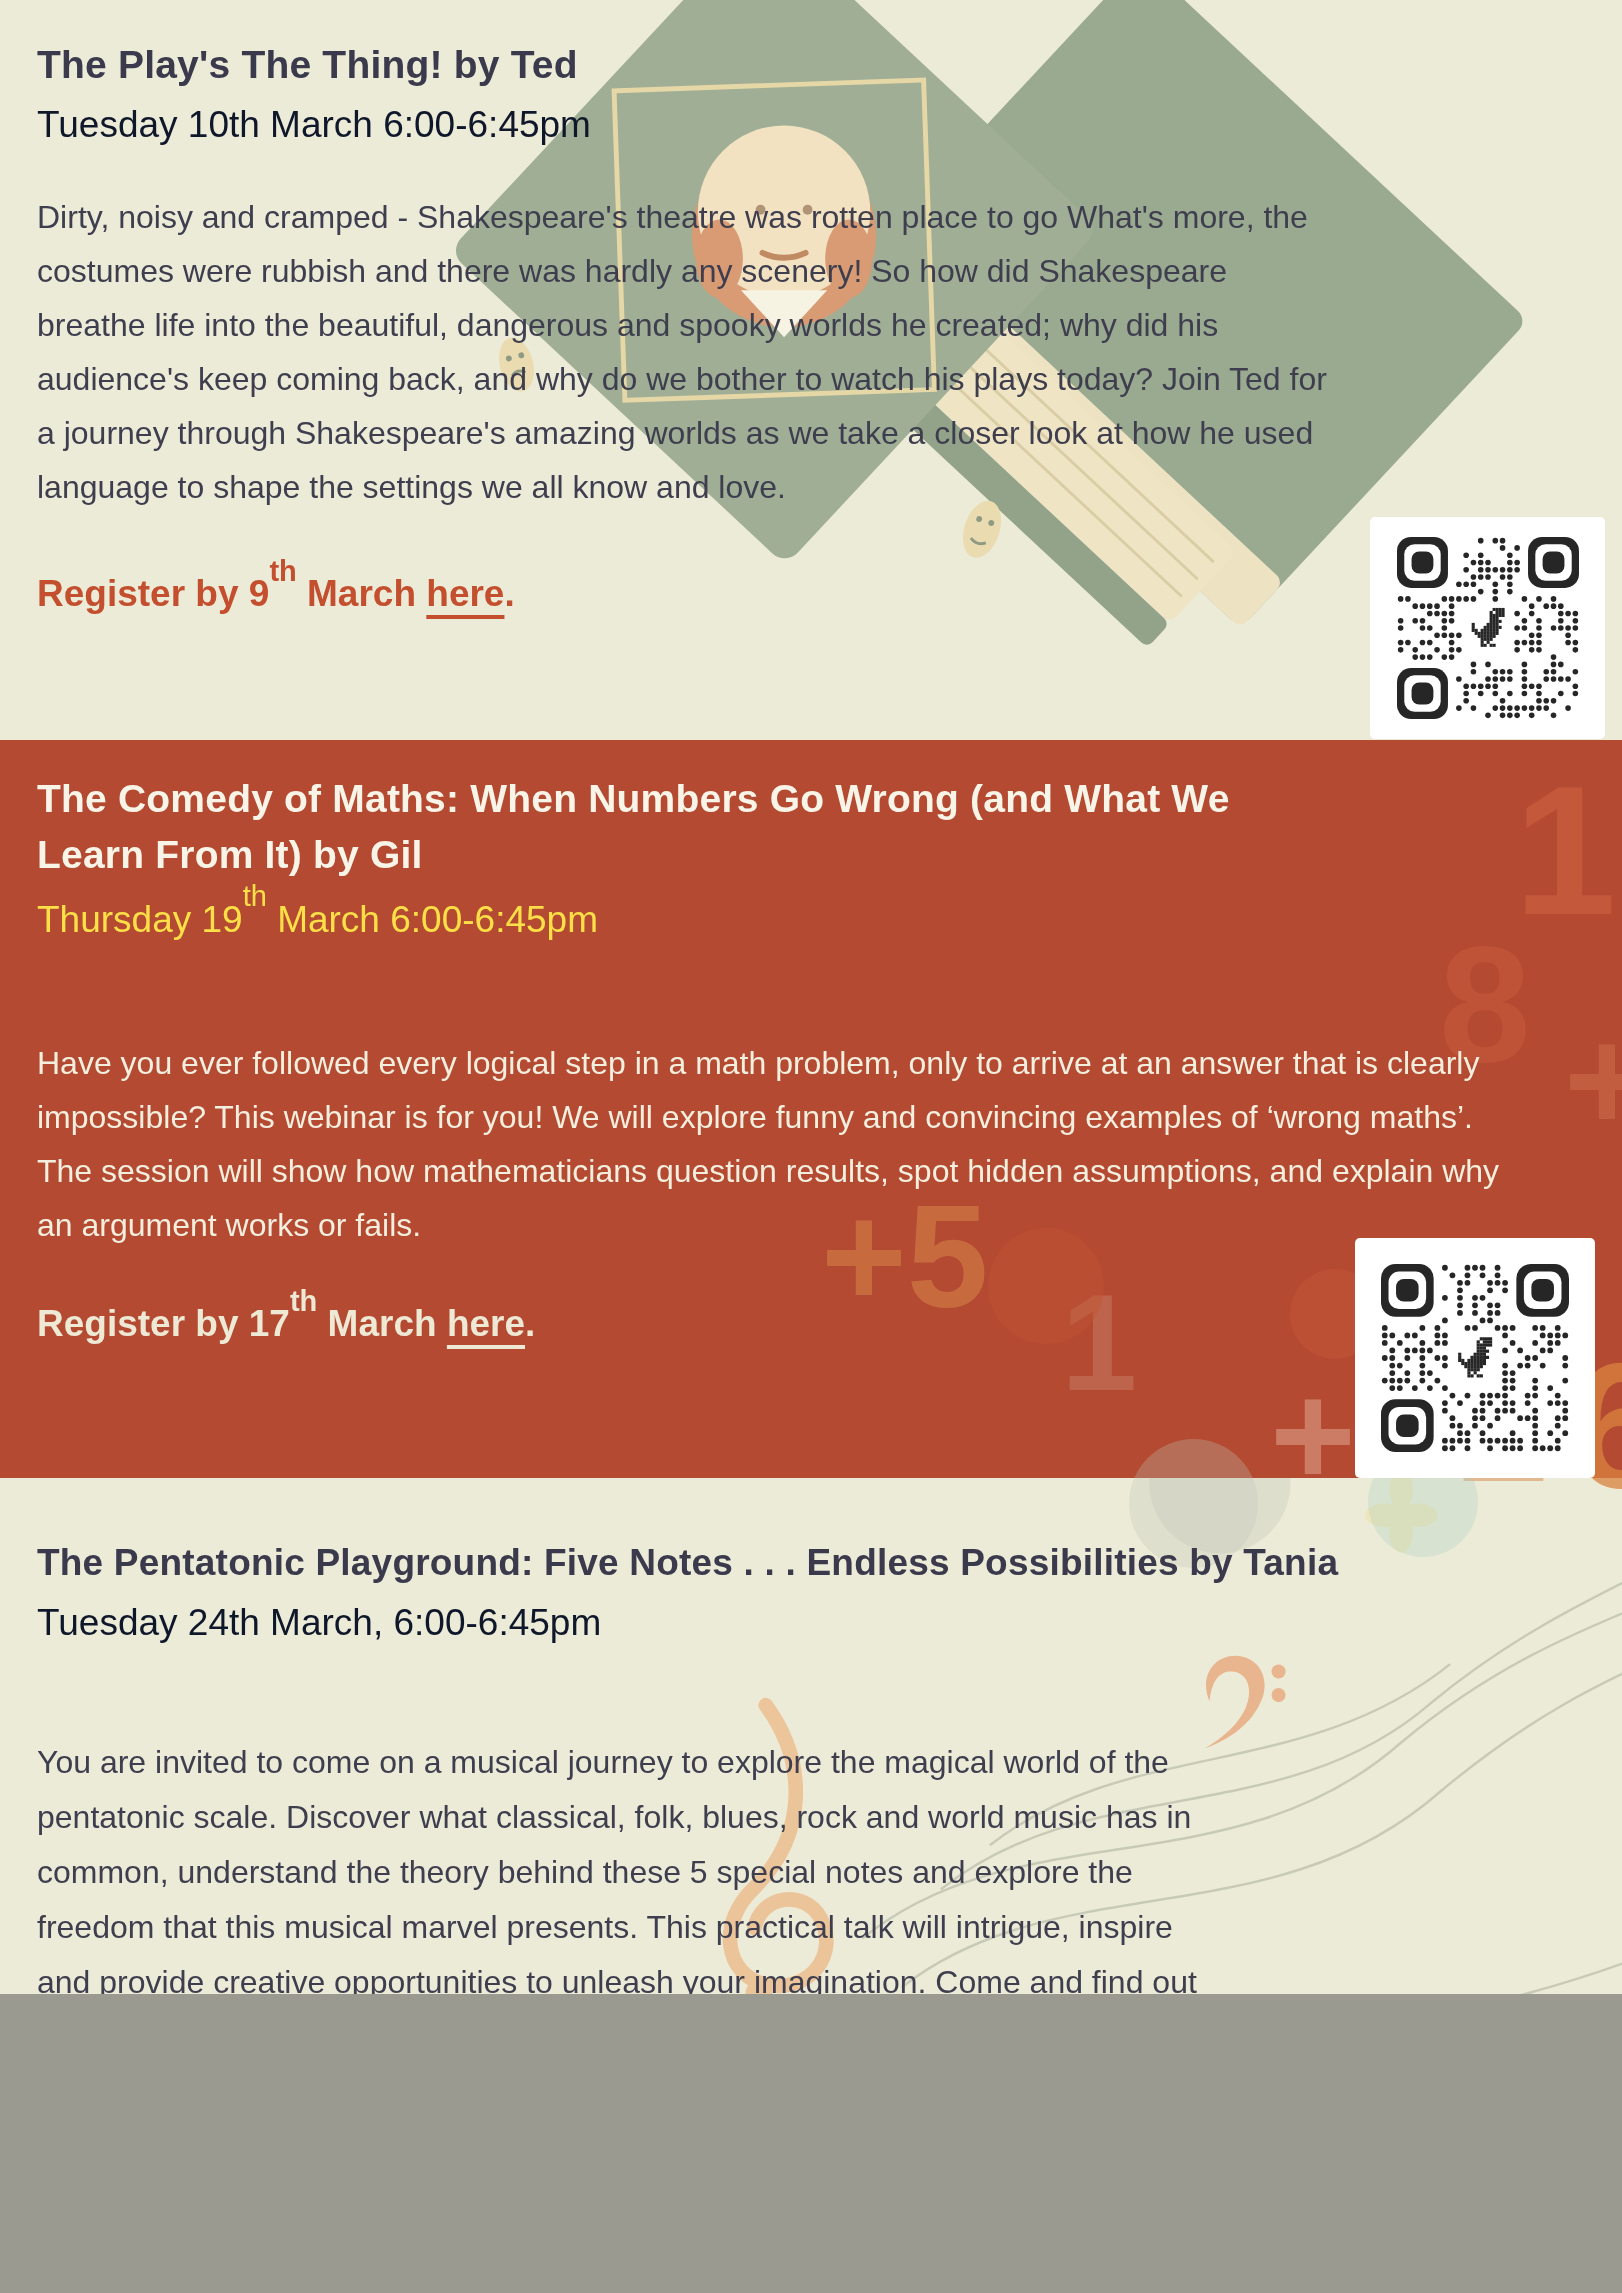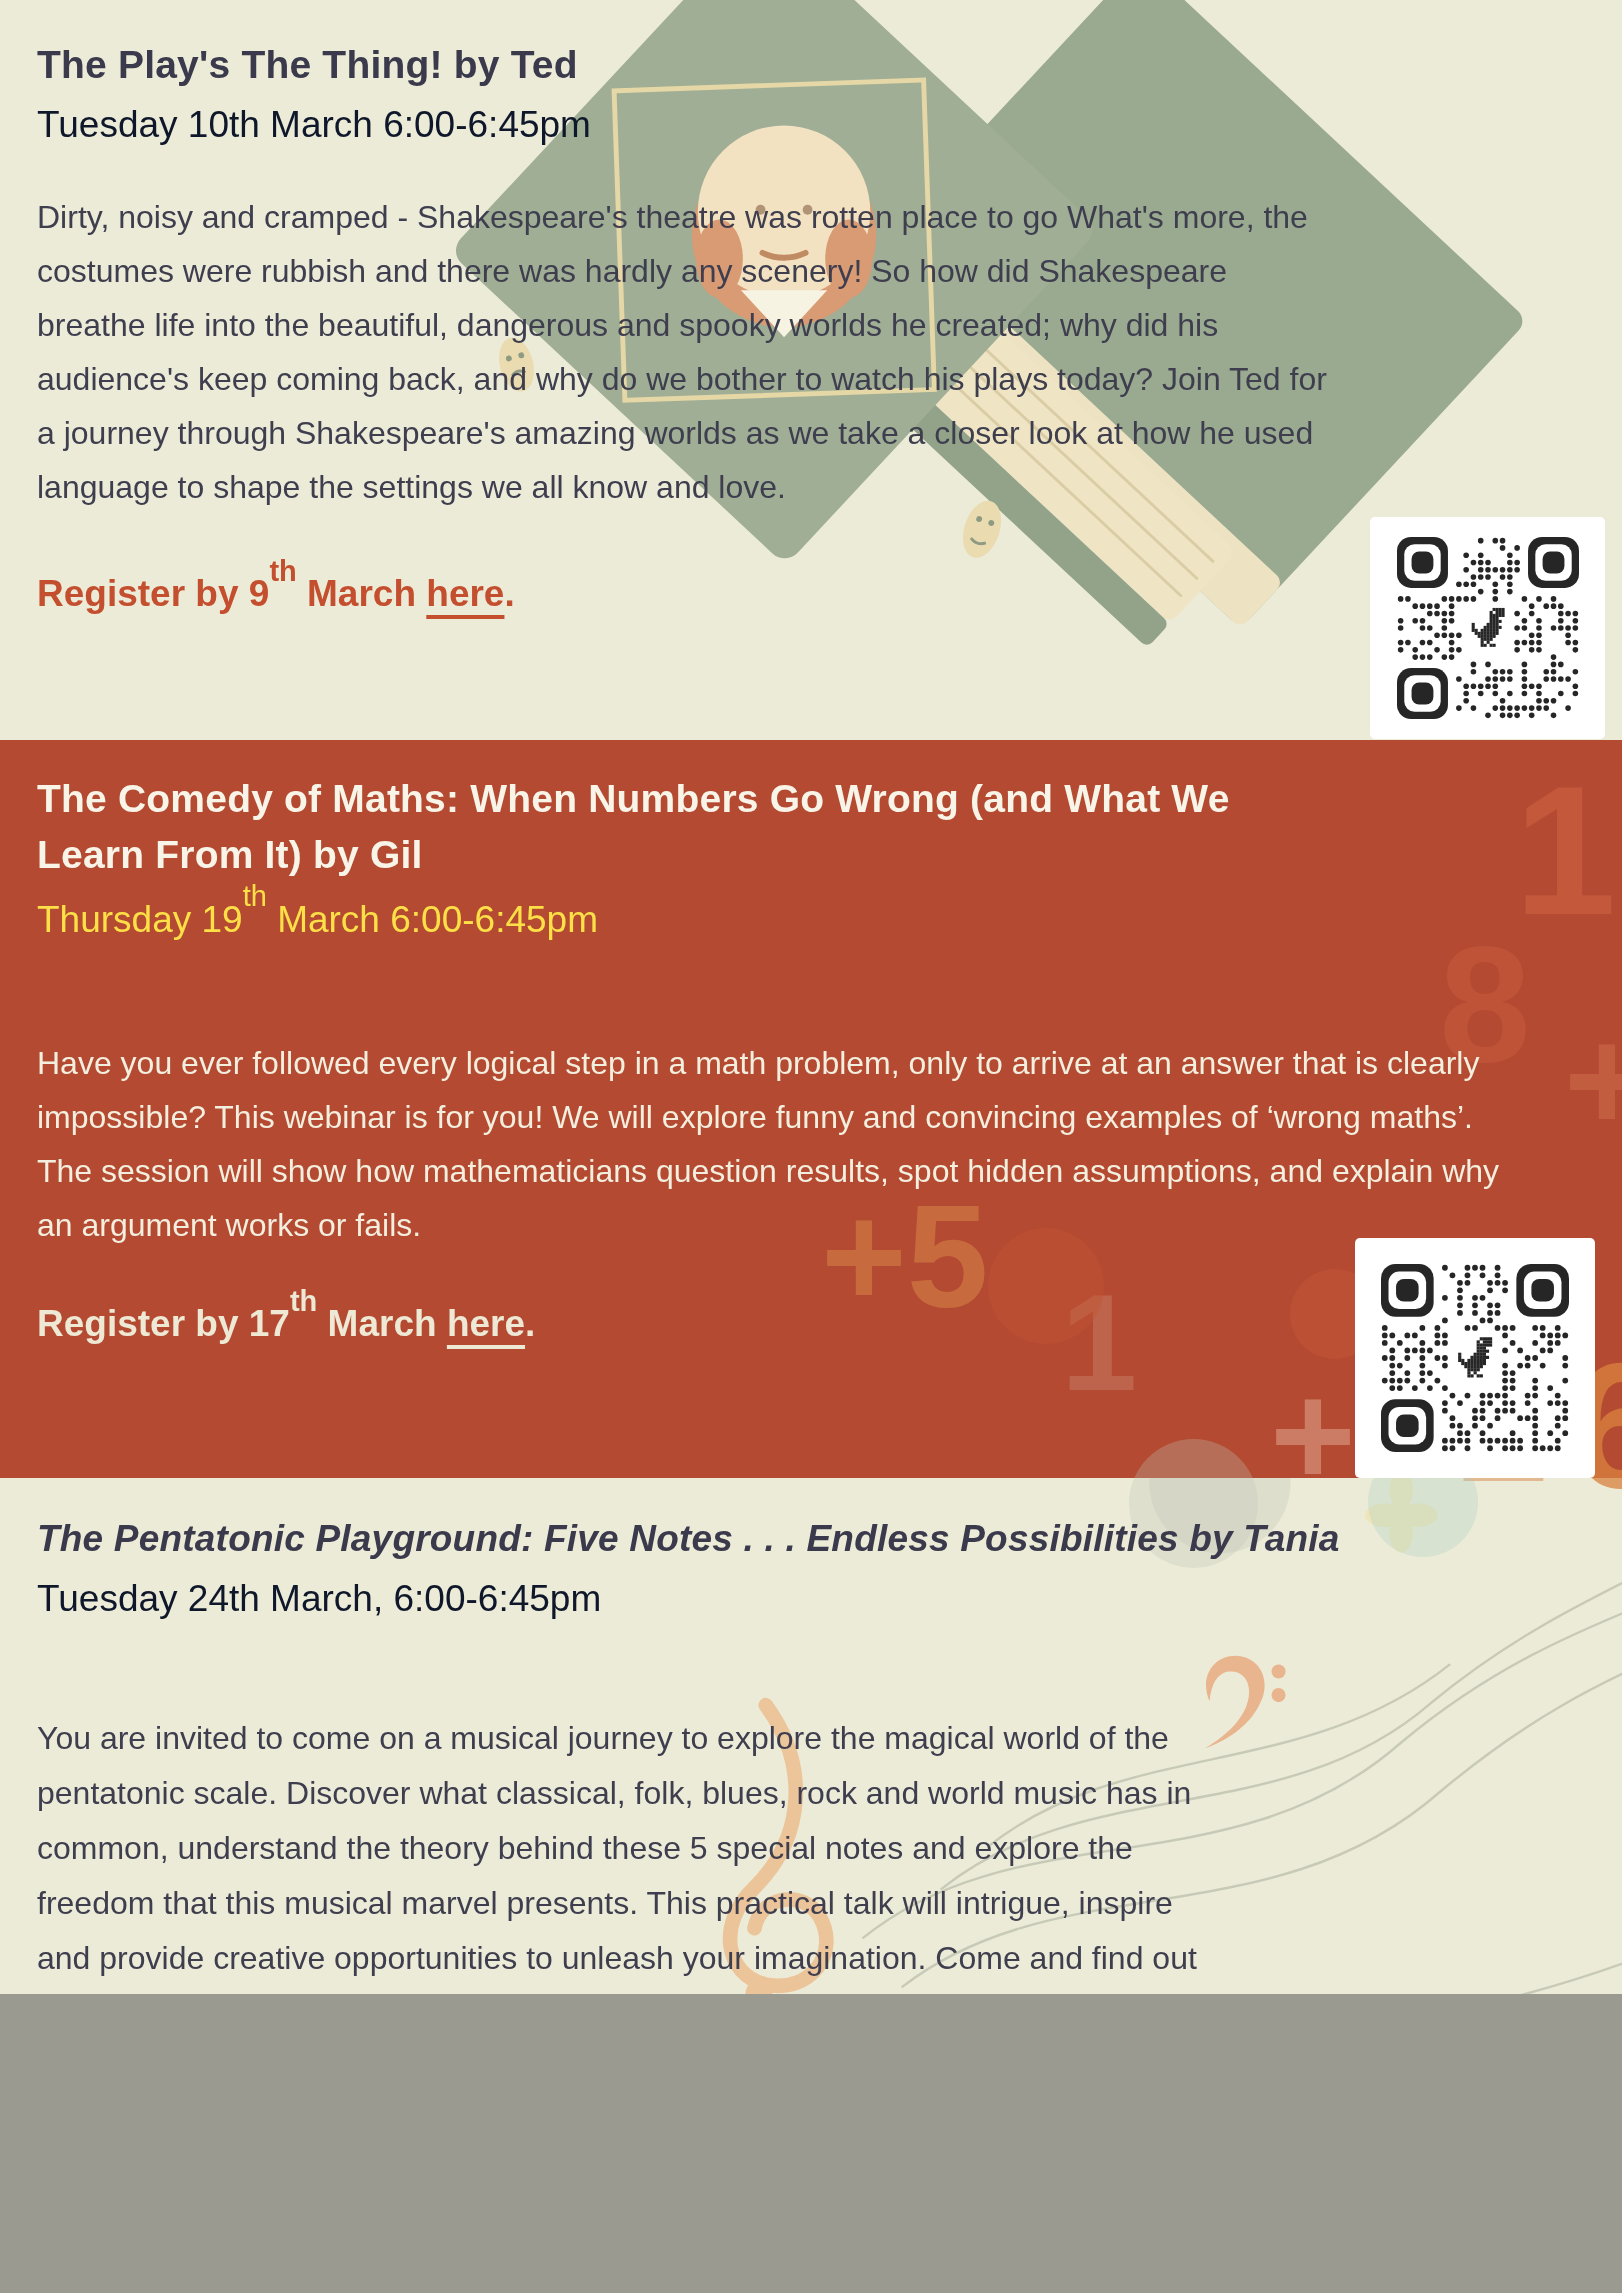--- a/index.html
+++ b/index.html
@@ -29,21 +29,21 @@
   .sec1 .body{margin-top:43px;max-width:1304px;}
   .sec1 .register{margin-top:53px;}
 
   
   .sec2 h2.title{margin-top:31px;max-width:1235px;color:#F8F4E7;line-height:56px;}
   .sec2 .date{color:#fde047;}
   .sec2 .body{margin-top:94px;max-width:1470px;color:#F3EFDF;}
   .sec2 .register{margin-top:45px;color:#EDE9D4;}
 
   
-  .sec3 h2.title{margin-top:37px;font-size:37px;white-space:nowrap;font-style:italic;}
+  .sec3 h2.title{margin-top:61px;font-size:37px;white-space:nowrap;}
   .sec3 .body{margin-top:90px;max-width:1166px;line-height:55px;}
   .sec3 .register{margin-top:31px;}
 
   .qr-card{position:absolute;z-index:3;background:#ffffff;border-radius:4.9px;
     display:flex;align-items:center;justify-content:center;}
   .qr1{left:1370px;top:517px;width:235px;height:222px;}
   .qr2{left:1355px;top:498px;width:240px;height:240px;}
   .qr3{left:1358px;top:548px;width:240px;height:240px;}
   .qr-card svg{width:188px;height:188px;fill:#262626;}
   .qr1 svg{width:182px;height:182px;}

